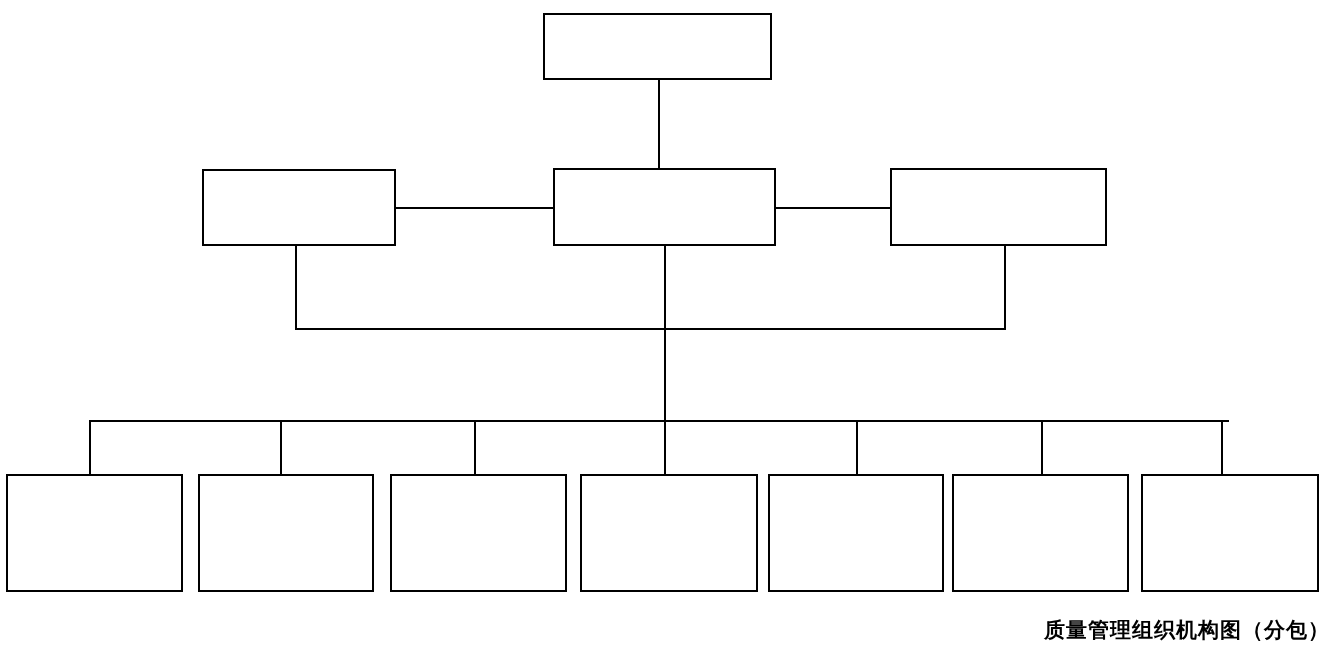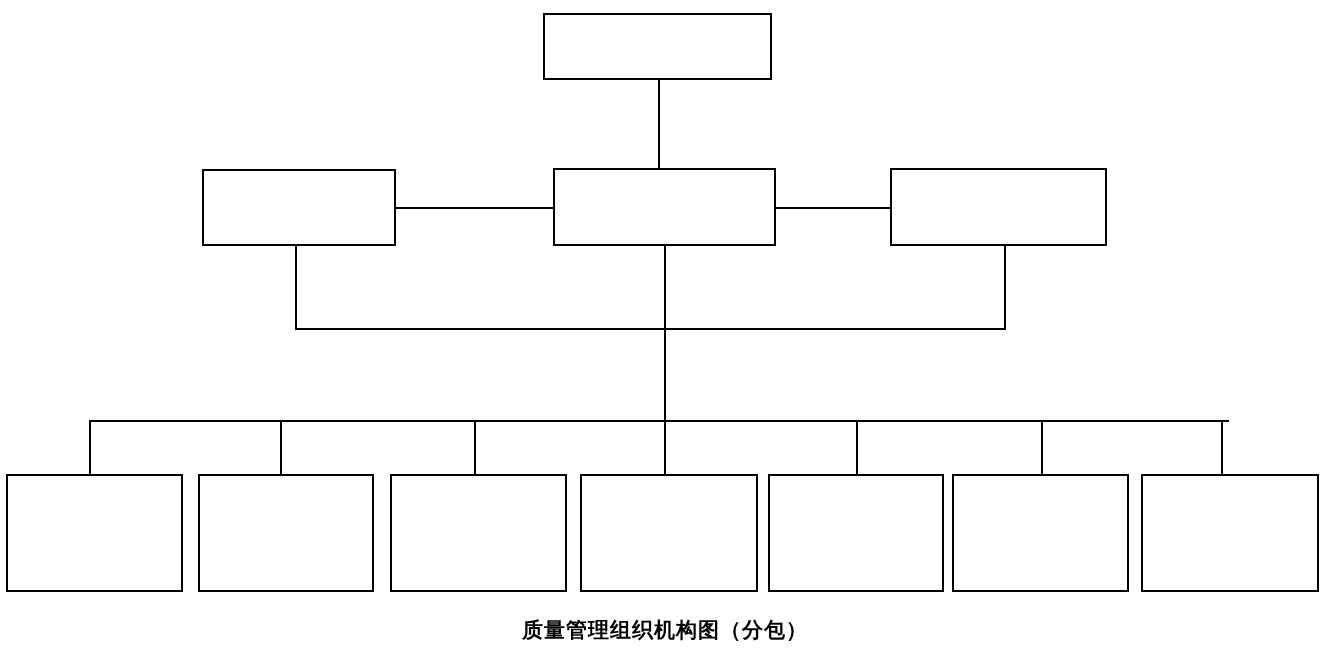--- a/index.html
+++ b/index.html
@@ -91,15 +91,15 @@
   <div class="conn conn-v" style="left:1221px; top:420px; height:55px;"></div>
 
   <div class="node-box" style="left:6px; top:474px; width:177px; height:118px;"></div>
   <div class="node-box" style="left:198px; top:474px; width:176px; height:118px;"></div>
   <div class="node-box" style="left:390px; top:474px; width:177px; height:118px;"></div>
   <div class="node-box" style="left:580px; top:474px; width:178px; height:118px;"></div>
   <div class="node-box" style="left:768px; top:474px; width:176px; height:118px;"></div>
   <div class="node-box" style="left:952px; top:474px; width:177px; height:118px;"></div>
   <div class="node-box" style="left:1141px; top:474px; width:178px; height:118px;"></div>
 
-  <div class="caption" style="left:0px; top:616px; width:1330px;">质量管理组织机构图（分包）</div>
+  <div class="caption" style="left:0px; top:616px; width:1330px;text-align:right;">质量管理组织机构图（分包）</div>
 
 </div>
 
 </body></html>

